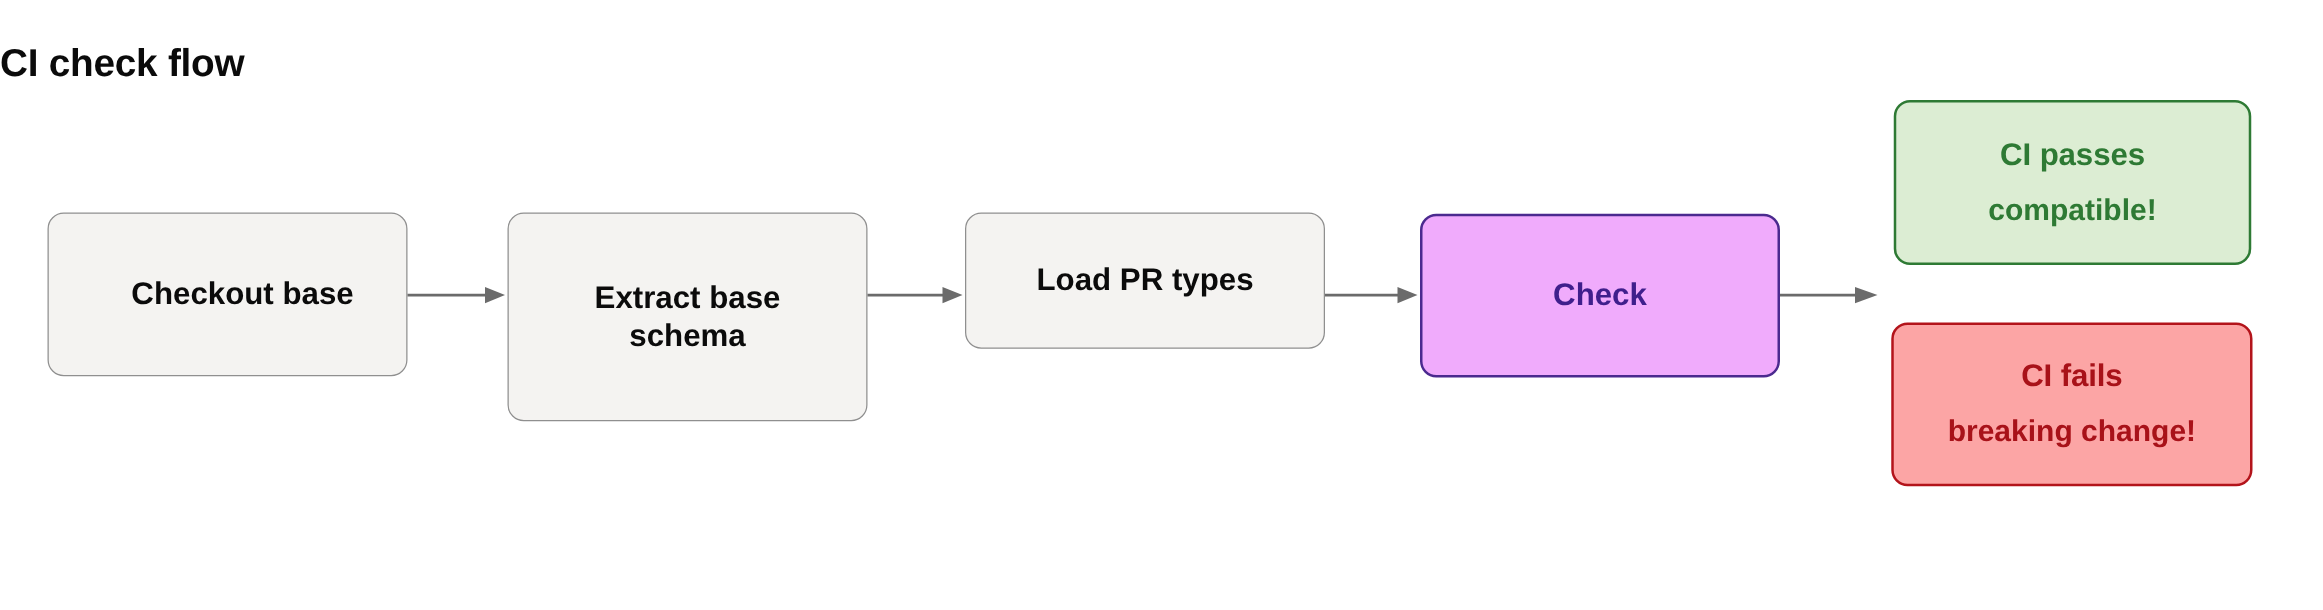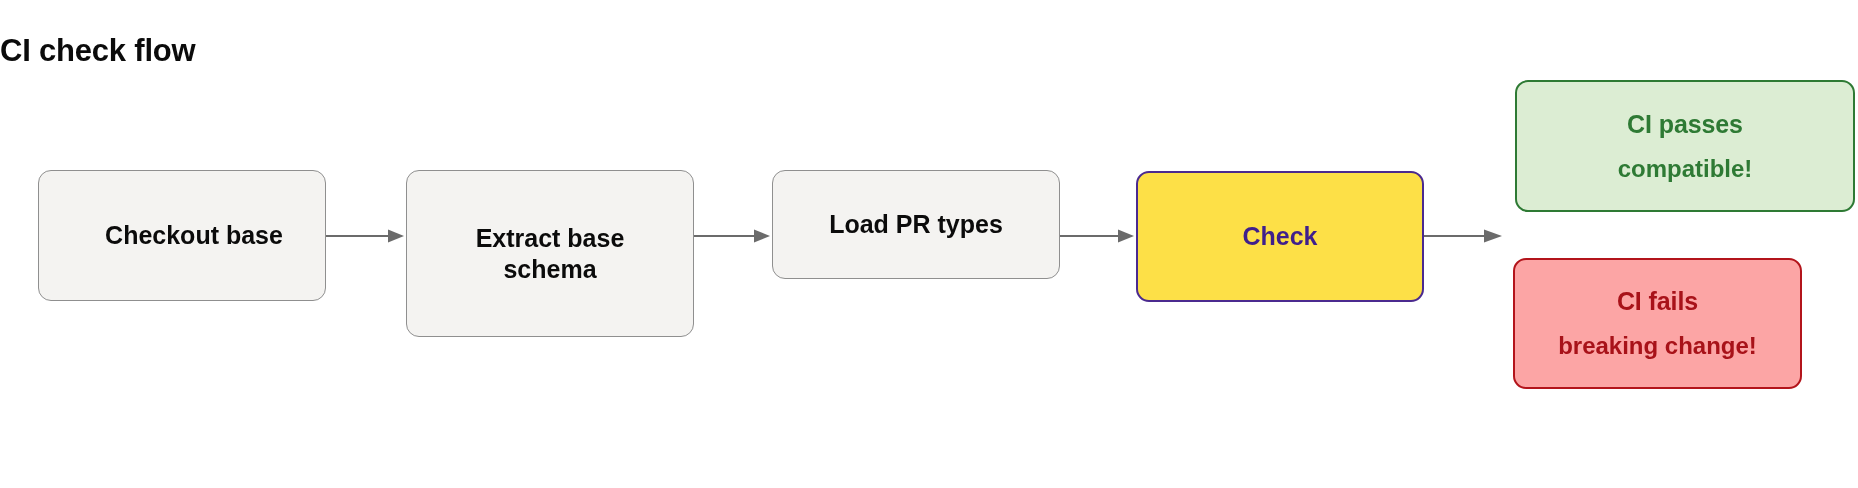--- a/index.html
+++ b/index.html
@@ -42,21 +42,21 @@
     line-height: 1.24;
   }
   .node-process {
     background: #f4f3f1;
     border: 1.6px solid #8f8f8f;
     color: #0b0b0b;
     font-size: 25px;
     font-weight: bold;
   }
   .node-highlight {
-    background: #fde047;
+    background: #f0abfc;
     border: 2.2px solid #4b2a8f;
     color: #3f1f8c;
     font-size: 25px;
     font-weight: bold;
   }
   .node-success {
     background: #dcedd3;
     border: 2px solid #2e7a34;
     color: #2e7a34;
   }
@@ -129,21 +129,21 @@
     <span class="node-label-line">Check</span>
   </div>
 
   <div class="edge" style="left:1424px; top:226px; width:80px;">
     <svg width="80" height="20" viewBox="0 0 80 20">
       <line x1="0" y1="10" x2="62" y2="10" stroke="#6b6b6b" stroke-width="2.2"></line>
       <polygon points="60,3.5 78,10 60,16.5" fill="#6b6b6b"></polygon>
     </svg>
   </div>
 
-  <div class="node node-success" style="left:1515px; top:80px; width:340px; height:132px;">
+  <div class="node node-success" style="left:1515px; top:80px; width:286px; height:132px;">
     <span class="outcome-title">CI passes</span>
     <span class="outcome-sub">compatible!</span>
   </div>
 
   <div class="node node-failure" style="left:1513px; top:258px; width:289px; height:131px;">
     <span class="outcome-title">CI fails</span>
     <span class="outcome-sub">breaking change!</span>
   </div>
 
 </div>

